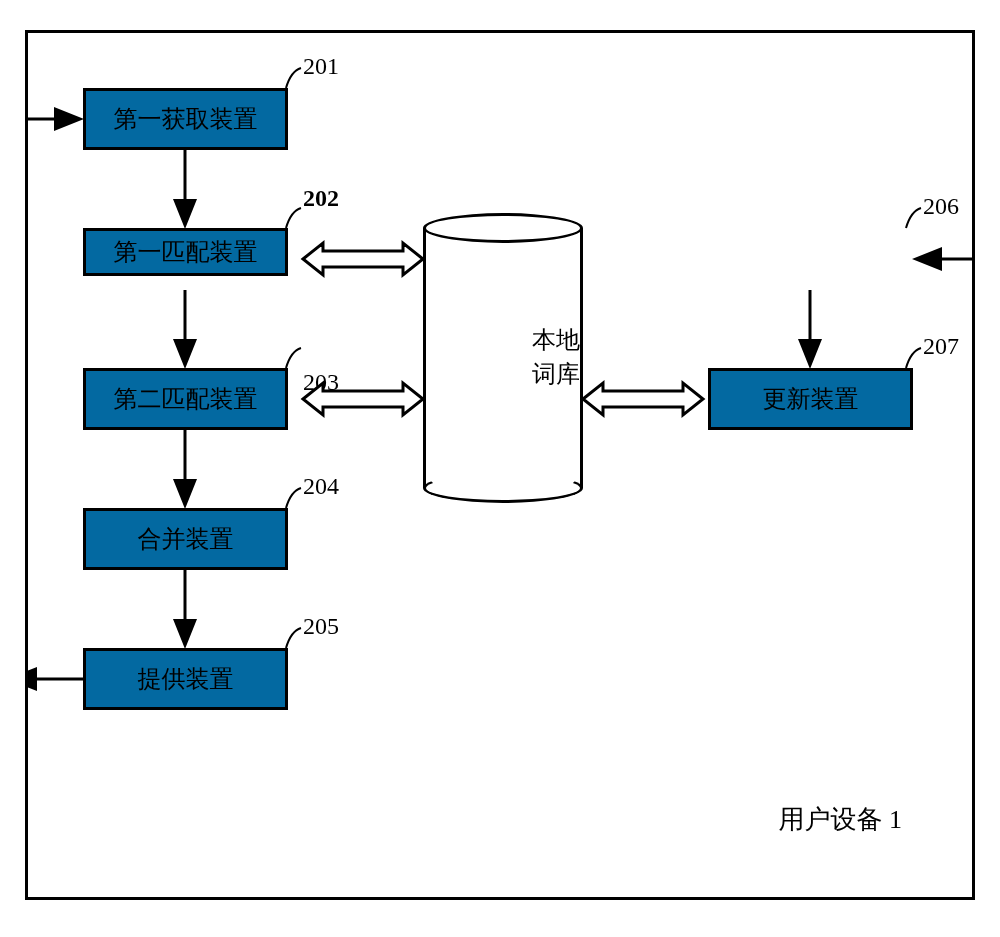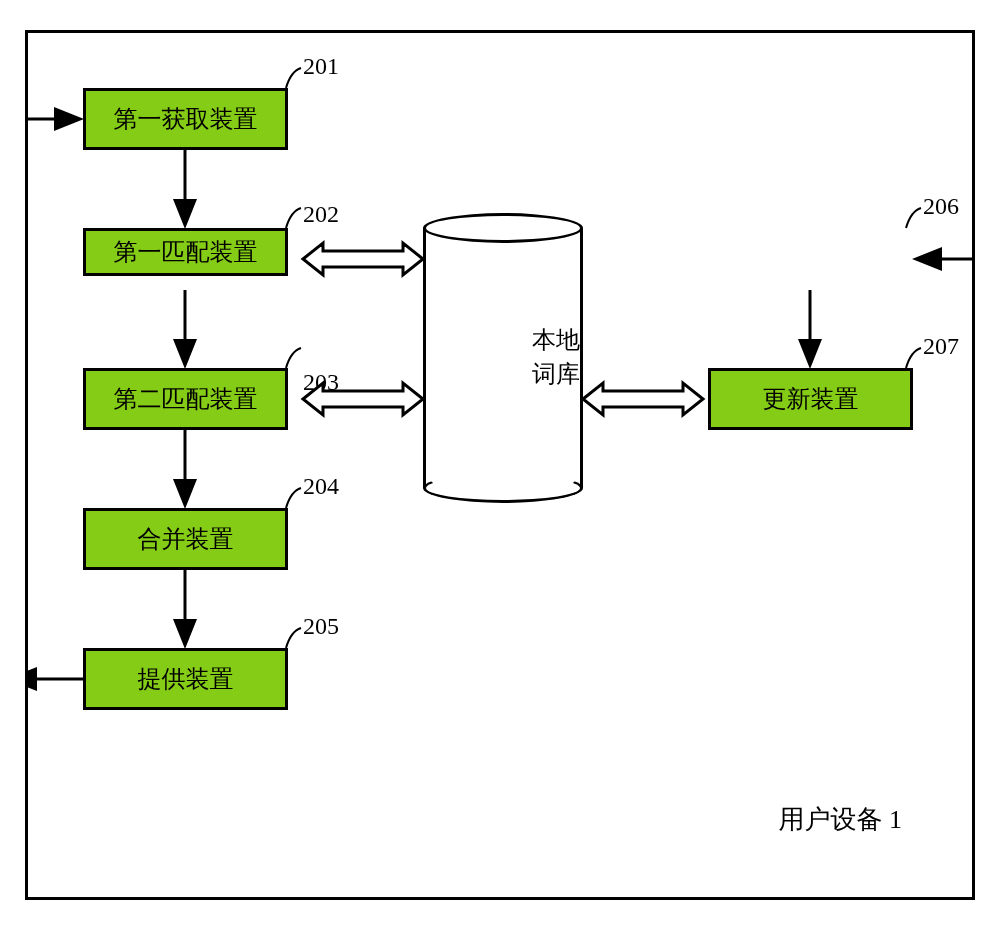--- a/index.html
+++ b/index.html
@@ -18,21 +18,21 @@
       position: absolute;
       top: 30px;
       left: 25px;
       width: 950px;
       height: 870px;
       border: 3px solid #000;
     }
     .box {
       position: absolute;
       border: 3px solid #000;
-      background: #84cc16;
+      background: #0369a1;
       display: flex;
       align-items: center;
       justify-content: center;
       font-size: 24px;
       text-align: center;
     }
     .label {
       position: absolute;
       font-size: 24px;
     }
@@ -113,21 +113,21 @@
 <div class="diagram-container">
 
   <div class="box" style="left:55px; top:55px; width:205px; height:62px;">
     <span>第一获取装置</span>
   </div>
   <div class="label" style="left:275px; top:20px;">201</div>
 
   <div class="box" style="left:55px; top:195px; width:205px; height:48px;">
     <span>第一匹配装置</span>
   </div>
-  <div class="label" style="left:275px; top:168px;">202</div>
+  <div class="label" style="left:275px; top:152px;font-weight:bold;">202</div>
 
   <div class="box" style="left:55px; top:335px; width:205px; height:62px;">
     <span>第二匹配装置</span>
   </div>
   <div class="label" style="left:275px; top:300px;margin-top:36px;">203</div>
 
   <div class="box" style="left:55px; top:475px; width:205px; height:62px;">
     <span>合并装置</span>
   </div>
   <div class="label" style="left:275px; top:440px;">204</div>

